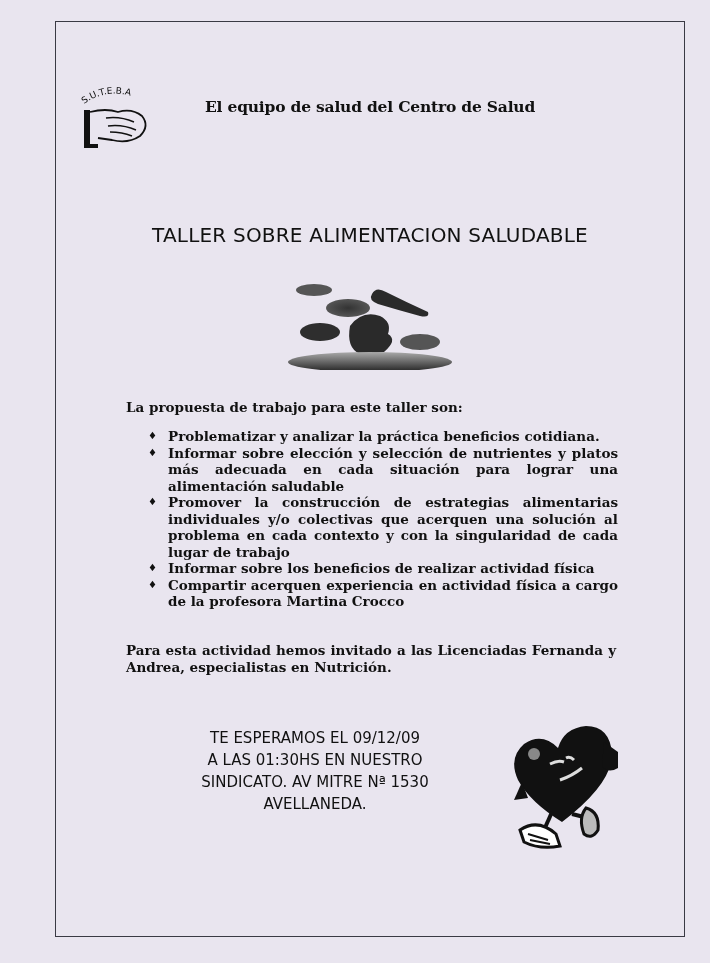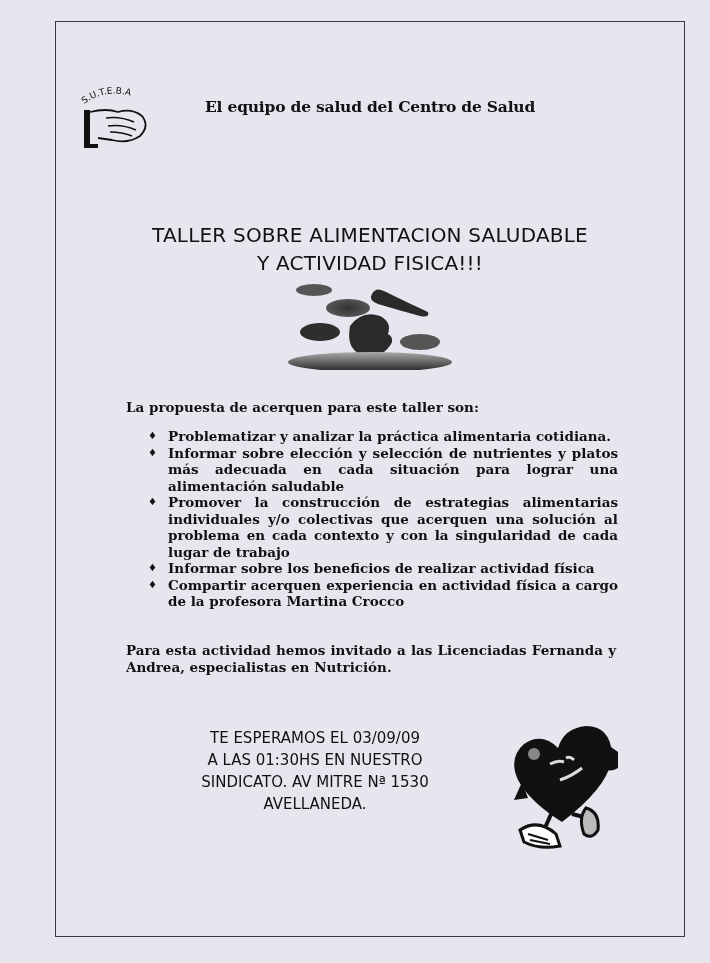--- a/index.html
+++ b/index.html
@@ -91,21 +91,20 @@
     <path d="M30,36 Q44,34 58,40 M32,44 Q46,42 60,48 M34,50 Q46,50 56,54" fill="none" stroke="#111" stroke-width="1.4"></path>
   </svg>
 </div>
 
 <div class="header">
   <div>El equipo de salud del  Centro de Salud</div>
 </div>
 
 <div class="title">
   <div>TALLER SOBRE ALIMENTACION SALUDABLE</div>
-  <div>Y ACTIVIDAD FISICA!!!</div>
 </div>
 
 <div class="food-img">
   <svg width="180" height="100" viewBox="0 0 180 100">
     <defs>
       <radialGradient id="g1" cx="50%" cy="50%" r="50%">
         <stop offset="0%" stop-color="#333"></stop>
         <stop offset="100%" stop-color="#555"></stop>
       </radialGradient>
       <linearGradient id="bowl" x1="0" y1="0" x2="0" y2="1">
@@ -116,34 +115,34 @@
     <ellipse cx="34" cy="20" rx="18" ry="6" fill="#555"></ellipse>
     <ellipse cx="68" cy="38" rx="22" ry="9" fill="url(#g1)"></ellipse>
     <path d="M92,24 Q96,16 106,22 Q126,32 148,42 Q150,48 140,46 Q118,40 98,34 Q88,30 92,24 Z" fill="#2a2a2a"></path>
     <ellipse cx="40" cy="62" rx="20" ry="9" fill="#2e2e2e"></ellipse>
     <ellipse cx="140" cy="72" rx="20" ry="8" fill="#555"></ellipse>
     <path d="M70,56 Q82,40 100,46 Q112,52 108,64 Q118,70 104,82 L80,84 Q66,78 70,56 Z" fill="#2a2a2a"></path>
     <ellipse cx="90" cy="92" rx="82" ry="10" fill="url(#bowl)"></ellipse>
   </svg>
 </div>
 
-<div class="intro">La propuesta de acerquen para este taller son:</div>
+<div class="intro">La propuesta de trabajo para este taller son:</div>
 
 <ul class="bullets">
-  <li><span class="bullet">♦</span><span>Problematizar y analizar la práctica alimentaria cotidiana.</span></li>
+  <li><span class="bullet">♦</span><span>Problematizar y analizar la práctica beneficios cotidiana.</span></li>
   <li><span class="bullet">♦</span><span>Informar sobre elección y selección de nutrientes y platos más adecuada en cada situación para lograr una alimentación saludable</span></li>
   <li><span class="bullet">♦</span><span>Promover la construcción de estrategias alimentarias individuales y/o colectivas que acerquen una solución al problema en cada contexto y con la singularidad de cada lugar de trabajo</span></li>
   <li><span class="bullet">♦</span><span>Informar sobre los beneficios de realizar actividad física</span></li>
   <li><span class="bullet">♦</span><span>Compartir acerquen experiencia en actividad física a cargo de la profesora   Martina Crocco</span></li>
 </ul>
 
 <div class="invite">Para esta actividad hemos invitado a las Licenciadas Fernanda y Andrea, especialistas en Nutrición.</div>
 
 <div class="event">
-  <div>TE ESPERAMOS EL 03/09/09</div>
+  <div>TE ESPERAMOS EL 09/12/09</div>
   <div>A LAS 01:30HS EN NUESTRO</div>
   <div>SINDICATO. AV MITRE Nª 1530</div>
   <div>AVELLANEDA.</div>
 </div>
 
 <div class="mascot">
   <svg width="125" height="150" viewBox="0 0 125 150">
     <path d="M62,100 Q30,80 18,58 Q8,36 24,22 Q42,10 58,26 Q64,6 86,4 Q110,4 112,32 Q112,62 62,100 Z" fill="#111"></path>
     <circle cx="34" cy="32" r="6" fill="#888"></circle>
     <path d="M50,42 Q58,38 64,40" stroke="#ddd" stroke-width="3" fill="none"></path>

